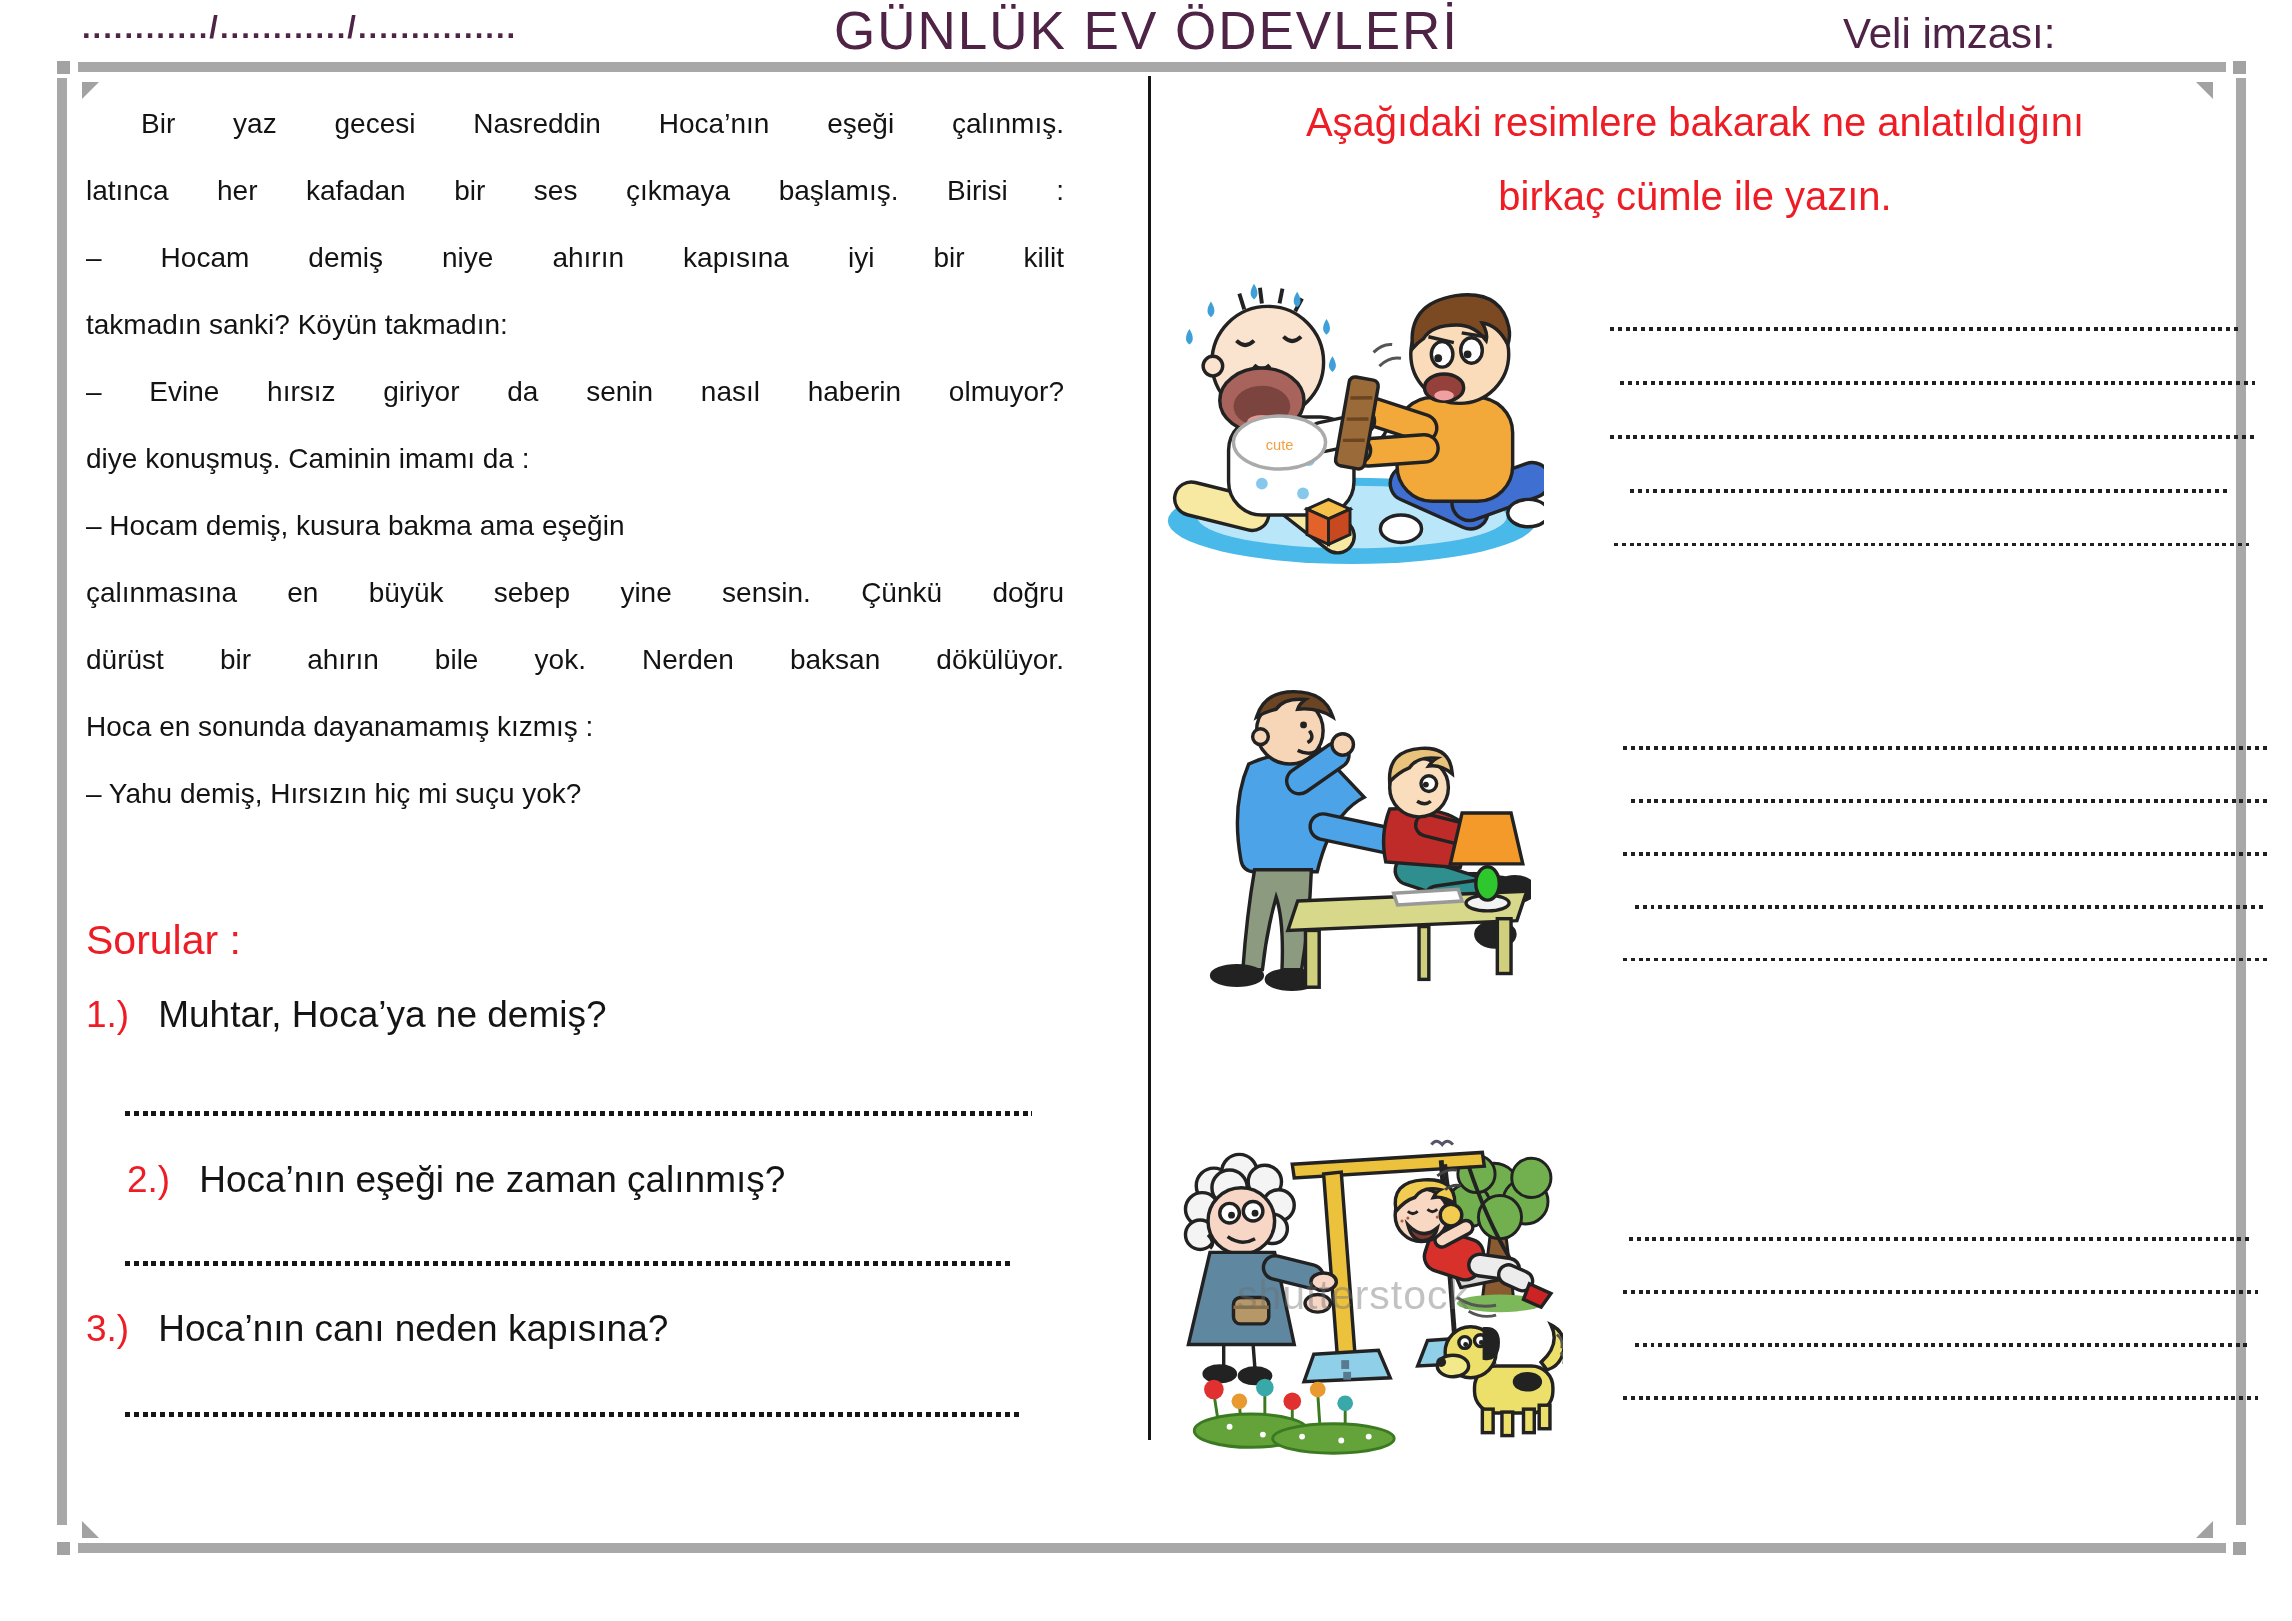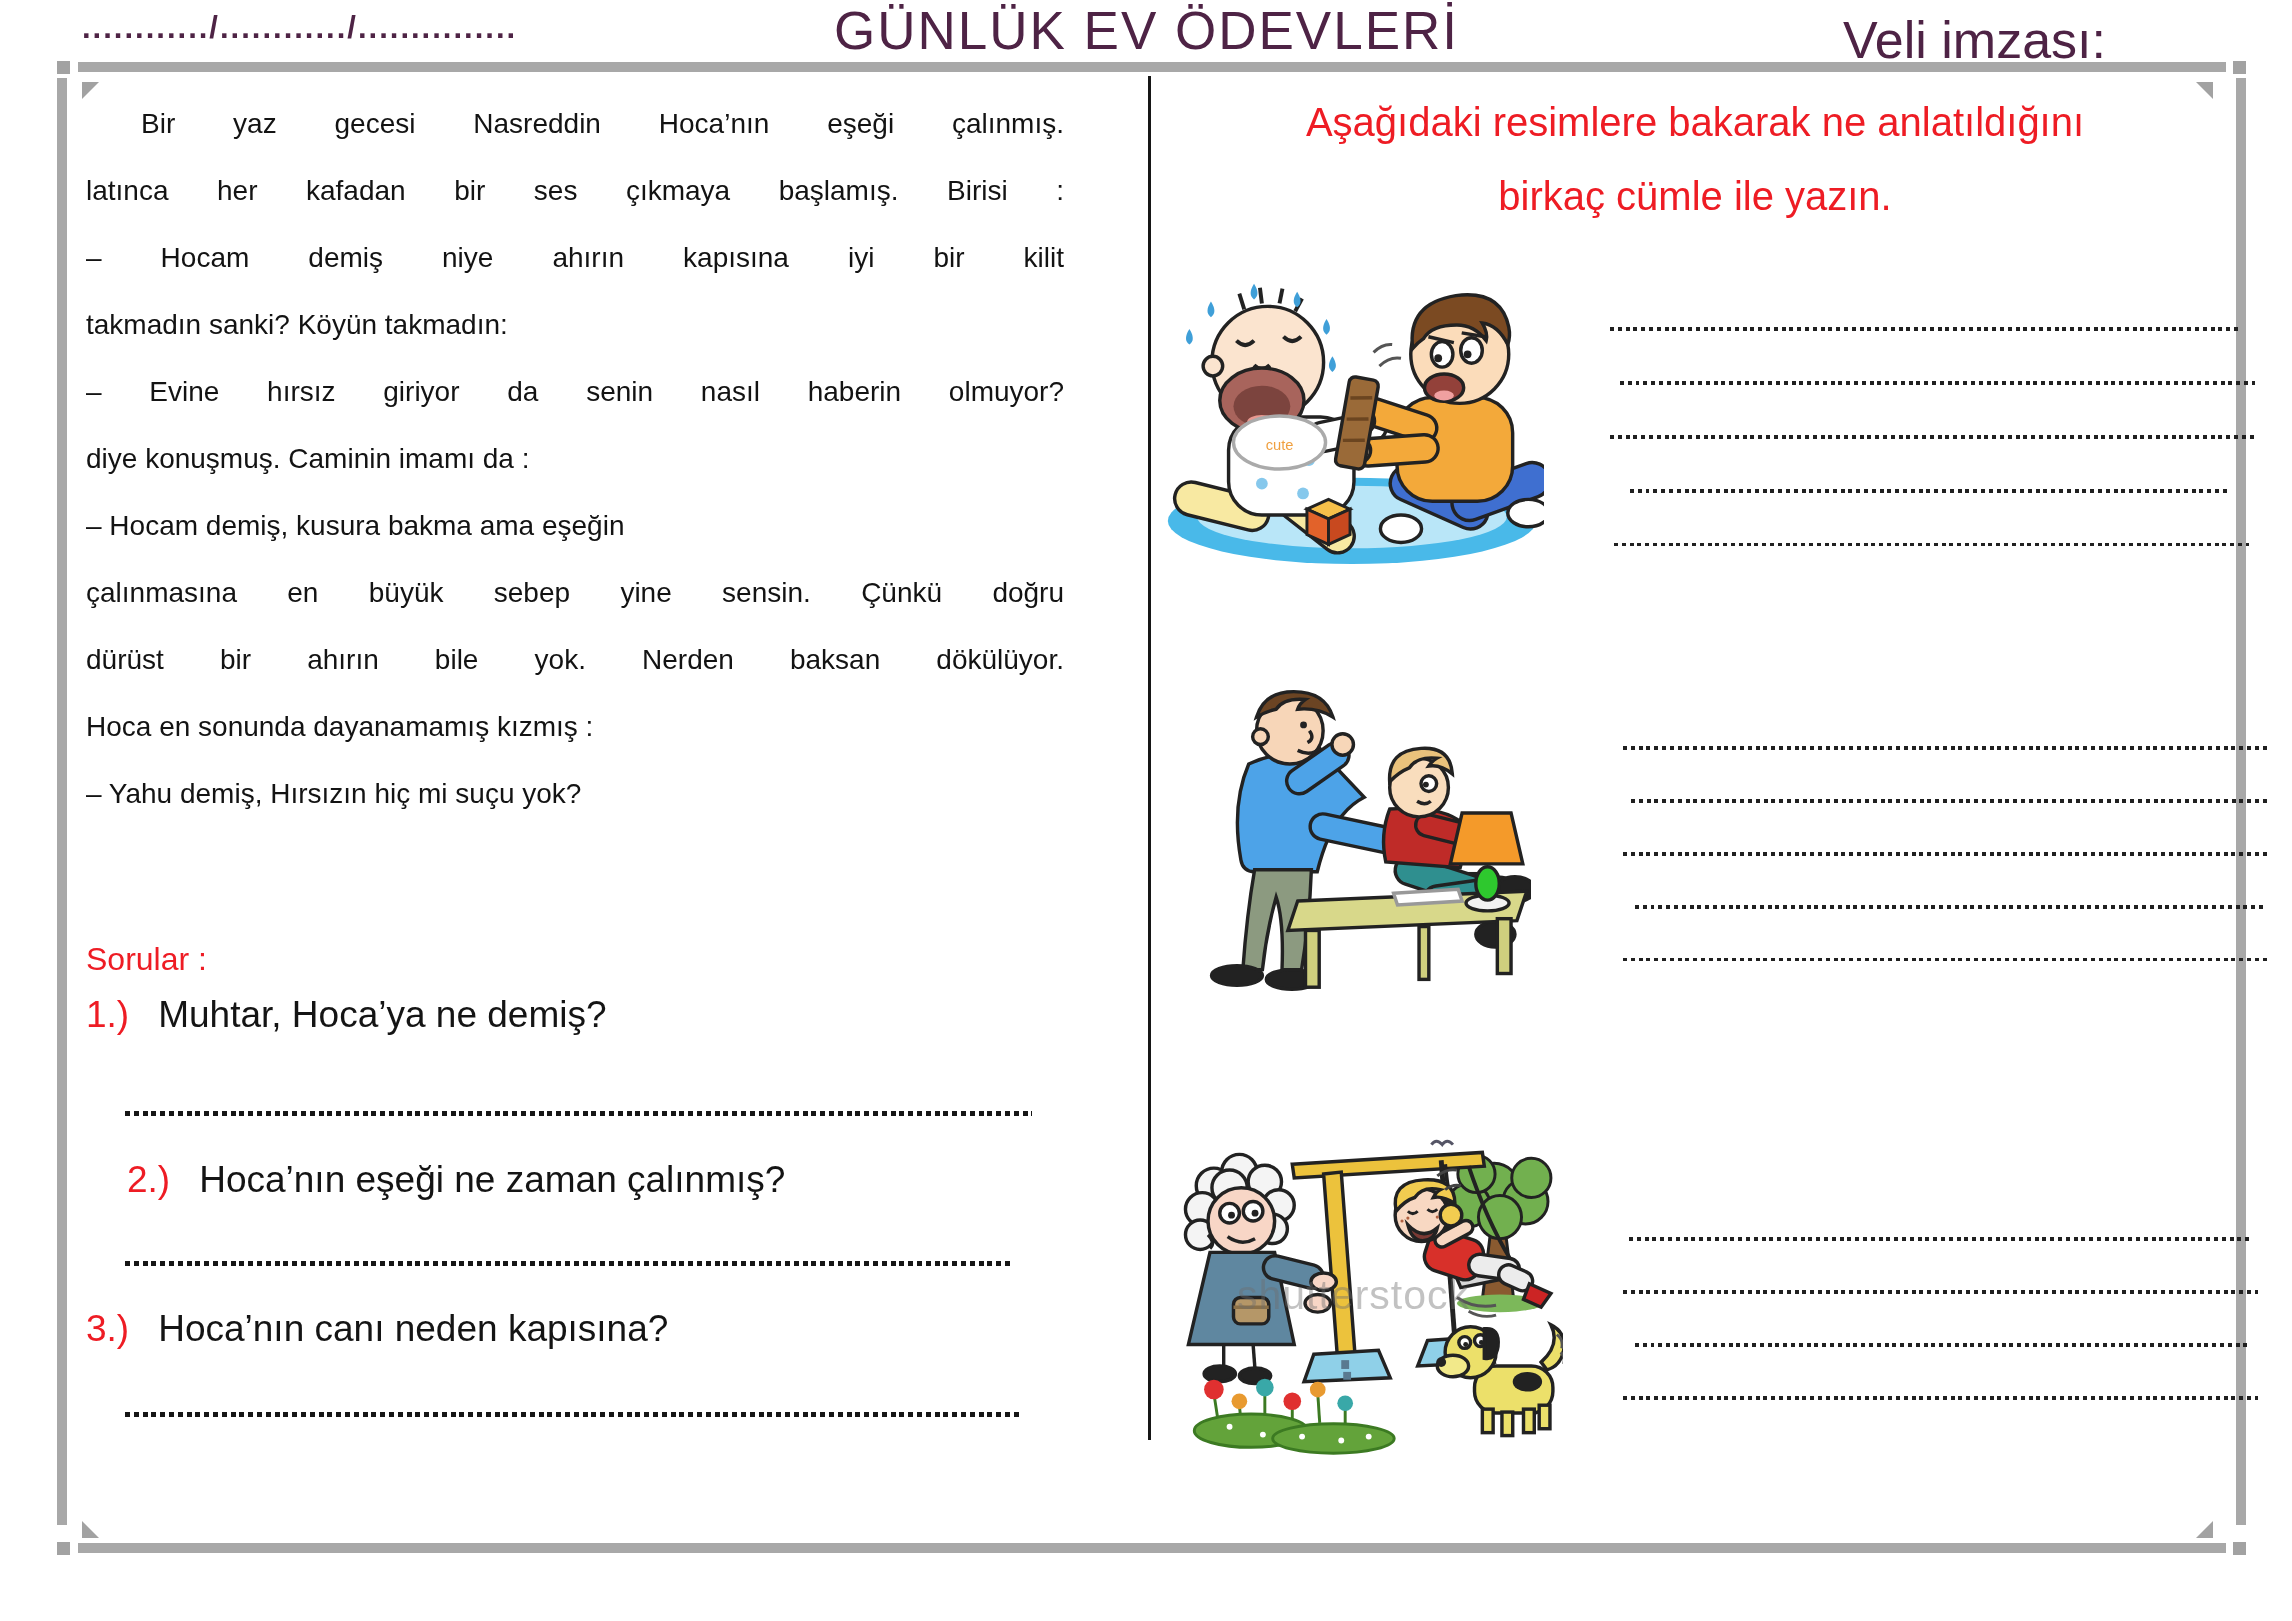--- a/index.html
+++ b/index.html
@@ -4,21 +4,21 @@
 <style>
   html,body{margin:0;padding:0;background:#fff;}
   .page{position:relative;width:2293px;height:1621px;background:#ffffff;
         font-family:"Liberation Sans",sans-serif;overflow:hidden;}
 
   
   .date-line{position:absolute;left:82px;top:9.8px;color:#4e2345;font-size:31px;
              font-weight:bold;letter-spacing:2px;}
   .page-title{position:absolute;left:0;right:0;top:0px;text-align:center;
               color:#4e2345;font-size:53px;letter-spacing:2px;font-weight:400;}
-  .veli{position:absolute;left:1843px;top:9.8px;color:#4e2345;font-size:52px;}
+  .veli{position:absolute;left:1843px;top:9.8px;color:#4e2345;font-size:42px;}
 
   
   .bar{position:absolute;background:#a8a8a8;}
   #bar-top{left:78px;top:62px;width:2148px;height:9.8px;}
   #bar-bottom{left:78px;top:1543px;width:2148px;height:9.8px;}
   #bar-left{left:57px;top:78px;width:9.8px;height:1447px;}
   #bar-right{left:2236px;top:78px;width:9.8px;height:1447px;}
   .cap{position:absolute;width:12.7px;height:12.7px;background:#a2a2a2;}
   #cap-tl{left:57px;top:61px;} #cap-tr{left:2233px;top:61px;}
   #cap-bl{left:57px;top:1542px;} #cap-br{left:2233px;top:1542px;}
@@ -32,21 +32,21 @@
   #tri-br{left:2196px;top:1521px;border-width:0 0 17.6px 17.6px;
           border-color:transparent transparent #a2a2a2 transparent;}
   .divider{position:absolute;left:1148px;top:76px;width:2.9px;height:1364px;background:#161616;}
 
   
   #story{position:absolute;left:86px;top:90px;width:978px;font-size:28px;
          line-height:67px;color:#131313;}
   .sline{width:100%;}
   .sline.j{text-align:justify;text-align-last:justify;}
   .sline.indent{text-indent:55px;}
-  #sorular{position:absolute;left:86px;top:941px;font-size:32px;color:#ee1c24;}
+  #sorular{position:absolute;left:86px;top:917px;font-size:41px;color:#ee1c24;}
   .q{position:absolute;left:86px;font-size:37px;color:#141414;white-space:nowrap;}
   .qnum{color:#ee1c24;margin-right:29px;}
   #q1{top:994px;text-align:center;} #q2{top:1159px;margin-left:41px;} #q3{top:1308px;}
   .qline{position:absolute;height:4.9px;
          background-image:repeating-linear-gradient(to right,#161616 0 4.9px,transparent 4.9px 8.8px);}
   #qline1{left:125px;top:1111px;width:907px;}
   #qline2{left:125px;top:1261px;width:887px;}
   #qline3{left:125px;top:1412px;width:897px;}
 
   

